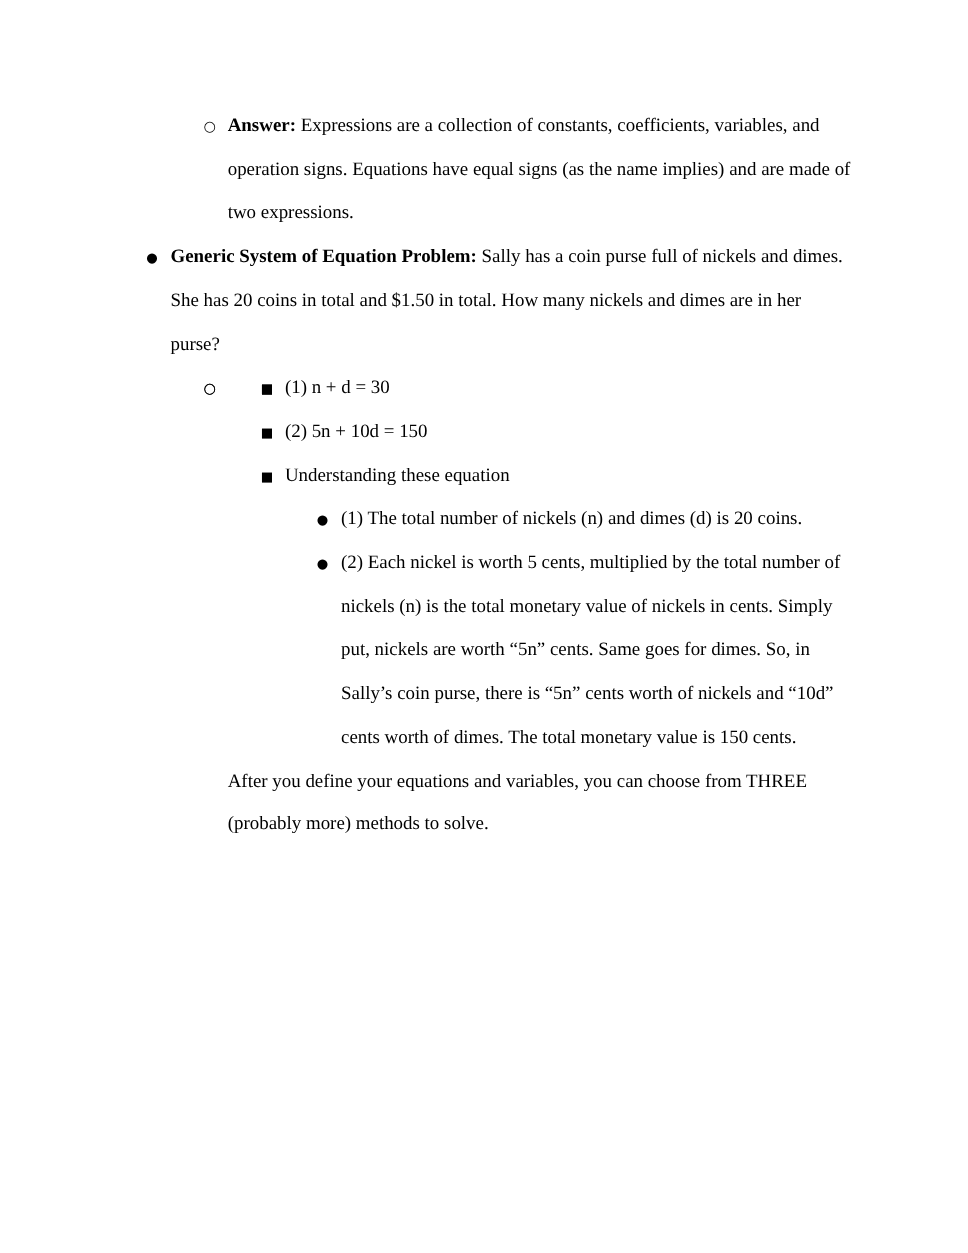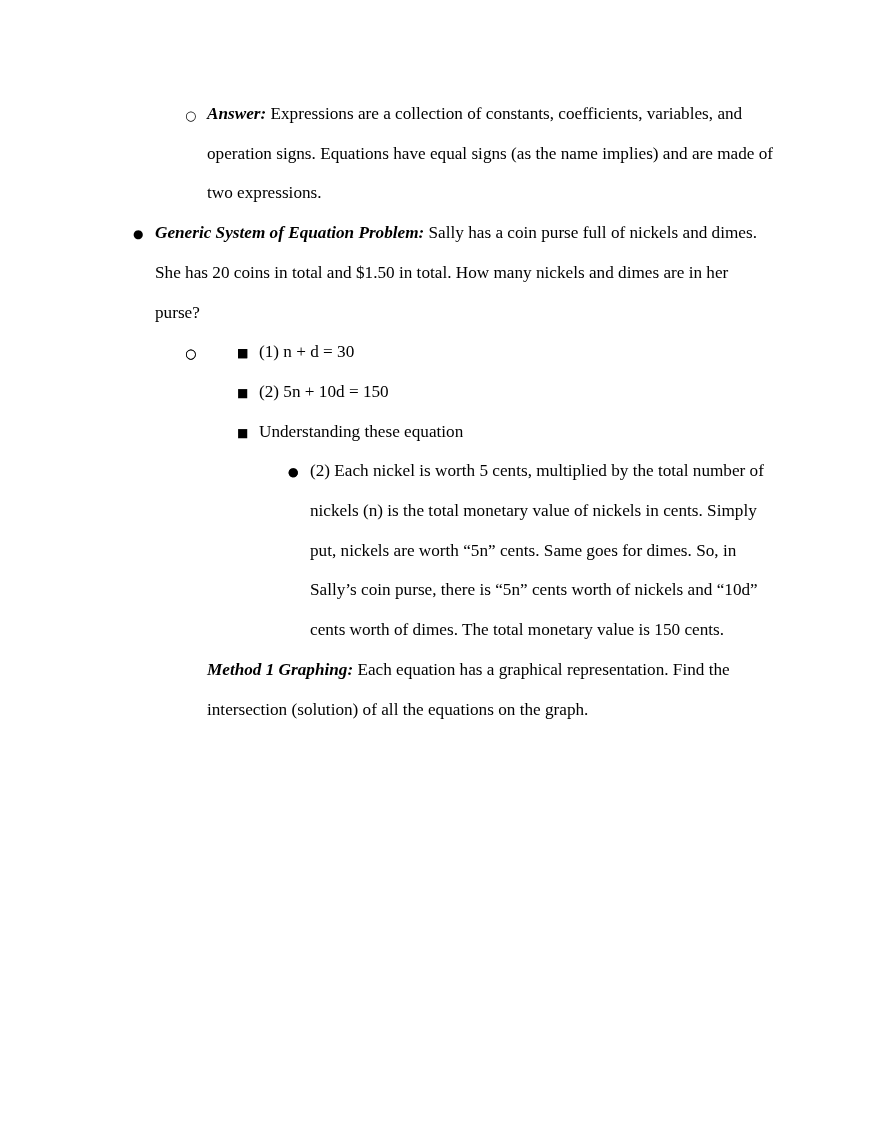--- a/index.html
+++ b/index.html
@@ -36,21 +36,21 @@
   .marker {
     position: absolute;
     left: -22px;
     top: 2px;
     font-family: "DejaVu Sans", sans-serif;
     color: #000000;
   }
   .m-disc   { font-size: 12px; }
   .m-circle { font-size: 13px; }
   .m-square { font-size: 12px; }
-  .bold-run { font-weight: bold; font-style: italic; }
+  .bold-run { font-weight: bold; }
 </style>
 </head>
 <body>
 
 <div class="page">
 
   <div class="doc-item lvl2">
     <span class="marker m-circle">○</span><span class="bold-run">Answer:</span><span> Expressions are a collection of constants, coefficients, variables, and operation signs. Equations have equal signs (as the name implies) and are made of two expressions.</span>
   </div>
 
@@ -76,25 +76,25 @@
 
   <div class="doc-item lvl3">
     <span class="marker m-square">■</span><span>(2) 5n + 10d = 150</span>
   </div>
 
   <div class="doc-item lvl3">
     <span class="marker m-square">■</span><span>Understanding these equation</span>
   </div>
 
   <div class="doc-item lvl4">
-    <span class="marker m-disc">●</span>
+    <span class="marker m-disc">●</span><span>(1) The total number of nickels (n) and dimes (d) is 20 coins.</span>
   </div>
 
   <div class="doc-item lvl4">
     <span class="marker m-disc">●</span><span>(2) Each nickel is worth 5 cents, multiplied by the total number of nickels (n) is the total monetary value of nickels in cents. Simply put, nickels are worth “5n” cents. Same goes for dimes. So, in Sally’s coin purse, there is “5n” cents worth of nickels and “10d” cents worth of dimes. The total monetary value is 150 cents.</span>
   </div>
 
+  <div class="doc-item lvl2">
+    <span>After you define your equations and variables, you can choose from THREE (probably more) methods to solve.</span>
+  </div>
 
-  <div class="doc-item lvl2">
-    <span class="bold-run">Method 1 Graphing:</span><span> Each equation has a graphical representation. Find the intersection (solution) of all the equations on the graph.</span>
-  </div>
 
 </div>
 
 </body></html>

